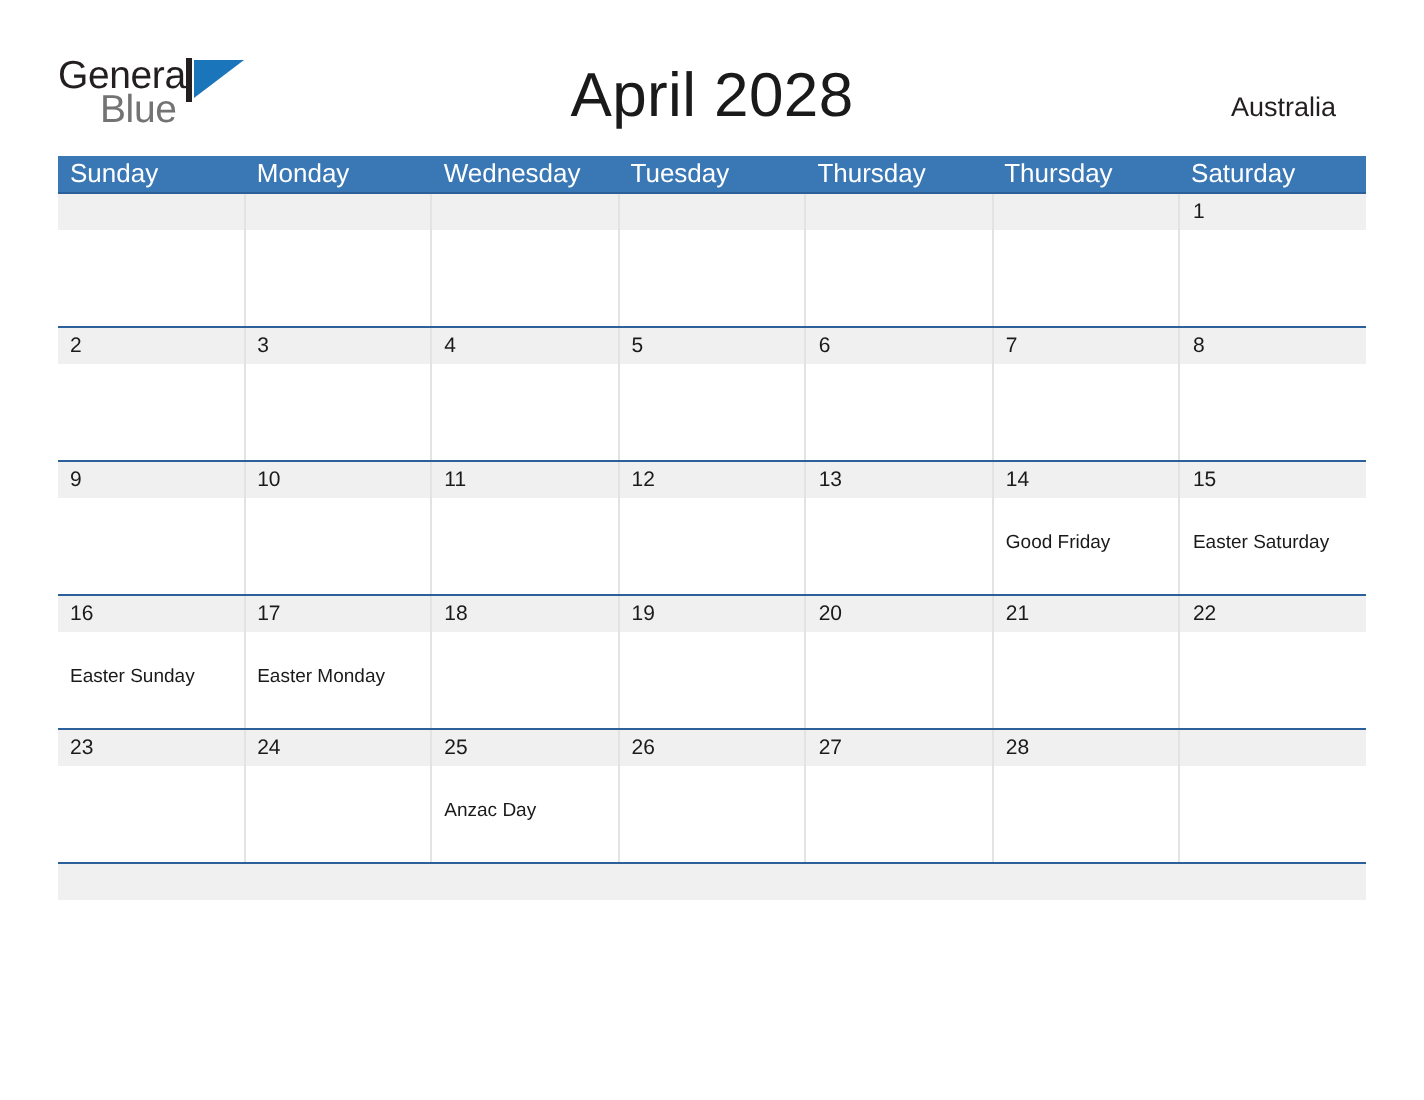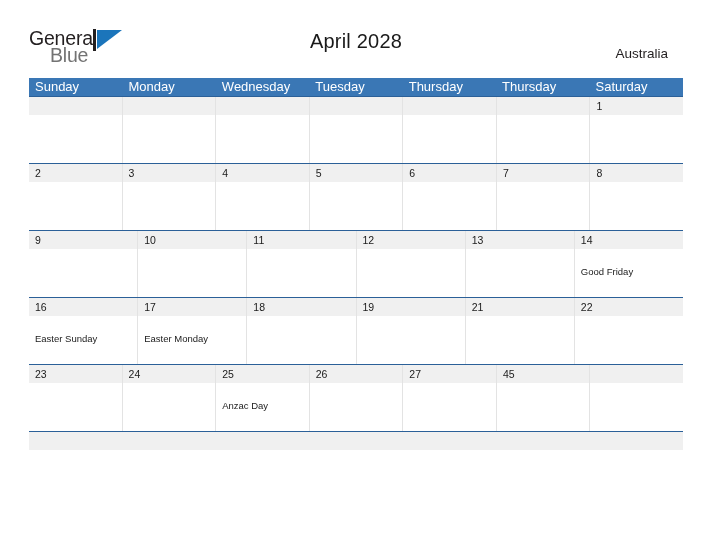--- a/index.html
+++ b/index.html
@@ -60,21 +60,21 @@
     width: 30px;
     height: 22px;
   }
 
   .month-title {
     position: absolute;
     left: 0;
     top: 30px;
     width: 712px;
     text-align: center;
-    font-size: 20px;
+    font-size: 31px;
     color: #1a1a1a;
     font-weight: normal;
     letter-spacing: 0.2px;
   }
 
   .region-label {
     position: absolute;
     right: 44px;
     top: 46px;
     font-size: 13.5px;
@@ -286,20 +286,24 @@
           <span class="day-event"></span>
         </div>
       <div class="day-cell">
           <span class="day-number">13</span>
           <span class="day-event"></span>
         </div>
       <div class="day-cell">
           <span class="day-number">14</span>
           <span class="day-event">Good Friday</span>
         </div>
+      <div class="day-cell">
+          <span class="day-number">15</span>
+          <span class="day-event">Easter Saturday</span>
+        </div>
     </div>
 
     <div class="week-row">
       <div class="band"></div>
       <div class="day-cell">
           <span class="day-number">16</span>
           <span class="day-event">Easter Sunday</span>
         </div>
       <div class="day-cell">
           <span class="day-number">17</span>
@@ -307,20 +311,24 @@
         </div>
       <div class="day-cell">
           <span class="day-number">18</span>
           <span class="day-event"></span>
         </div>
       <div class="day-cell">
           <span class="day-number">19</span>
           <span class="day-event"></span>
         </div>
       <div class="day-cell">
+          <span class="day-number">20</span>
+          <span class="day-event"></span>
+        </div>
+      <div class="day-cell">
           <span class="day-number">21</span>
           <span class="day-event"></span>
         </div>
       <div class="day-cell">
           <span class="day-number">22</span>
           <span class="day-event"></span>
         </div>
     </div>
 
     <div class="week-row">
@@ -339,21 +347,21 @@
         </div>
       <div class="day-cell">
           <span class="day-number">26</span>
           <span class="day-event"></span>
         </div>
       <div class="day-cell">
           <span class="day-number">27</span>
           <span class="day-event"></span>
         </div>
       <div class="day-cell">
-          <span class="day-number">45</span>
+          <span class="day-number">28</span>
           <span class="day-event"></span>
         </div>
       <div class="day-cell">
           <span class="day-event"></span>
         </div>
     </div>
 
     <div class="week-row tail">
       <div class="band"></div>
       <div class="day-cell">

